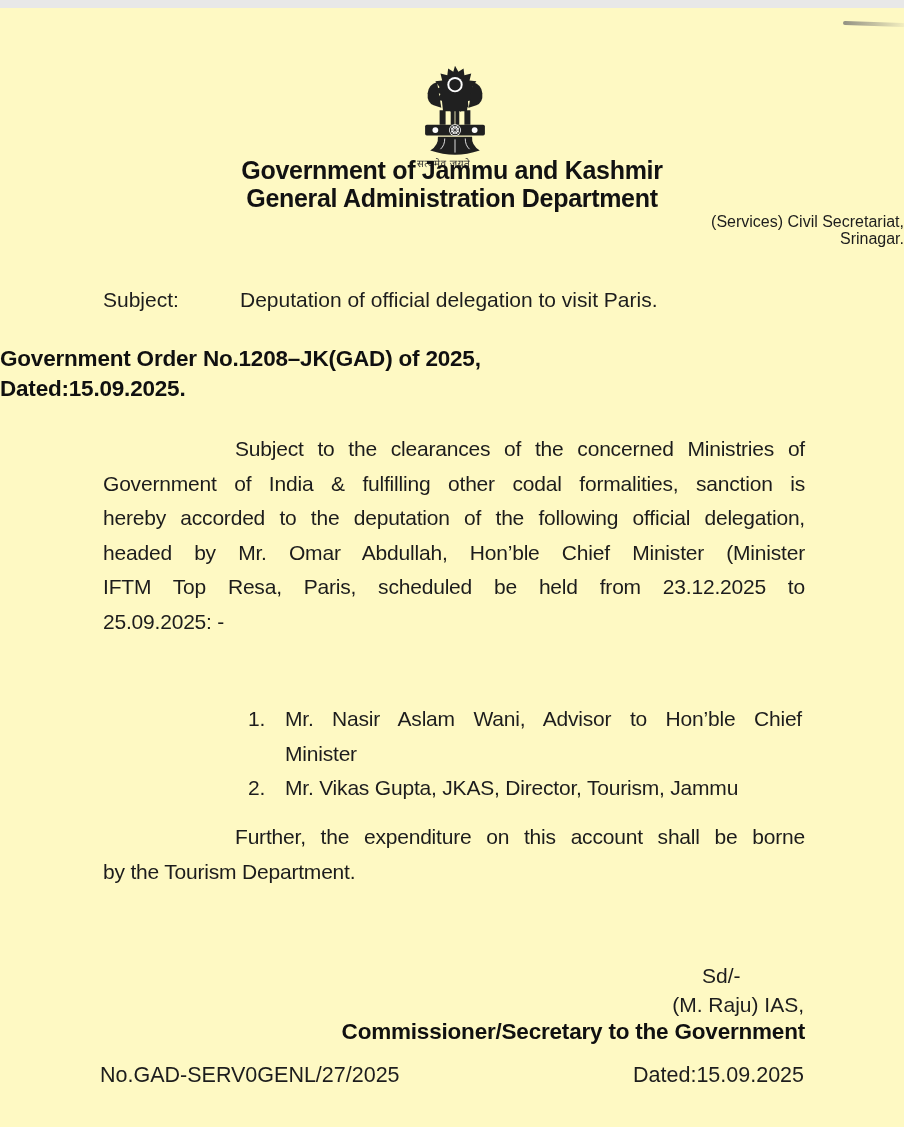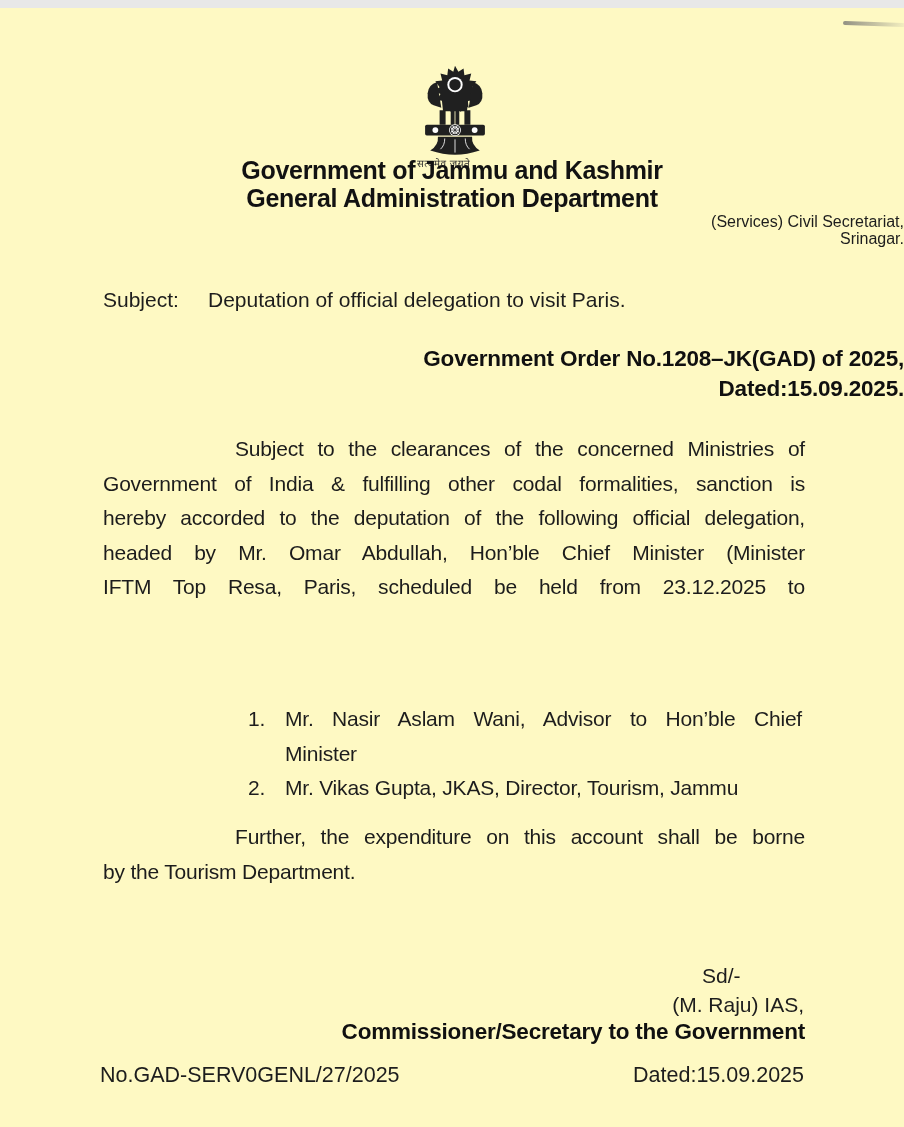--- a/index.html
+++ b/index.html
@@ -26,24 +26,24 @@
   .org-line{
     position:absolute;left:0;width:904px;text-align:center;
     font-weight:bold;font-size:25px;color:#121212;letter-spacing:-.3px;
   }
   .office-line{
     position:absolute;left:0;width:904px;text-align:right;
     font-size:16px;color:#1d1d1d;
   }
   
   .subject-label{position:absolute;left:103px;top:280px;font-size:21px;text-align:right;}
-  .subject-text{position:absolute;left:208px;top:280px;font-size:21px;}
+  .subject-text{position:absolute;left:240px;top:280px;font-size:21px;}
   
   .order-heading{
-    position:absolute;left:0;top:336px;width:904px;text-align:right;
+    position:absolute;left:0;top:336px;width:904px;text-align:left;
     font-weight:bold;font-size:22.5px;color:#101010;line-height:30px;letter-spacing:-.2px;
   }
   
   .body-par{
     position:absolute;left:103px;width:702px;
     font-size:21px;line-height:34.5px;letter-spacing:-.2px;color:#1c1c1c;
   }
   .jline{text-align:justify;text-align-last:justify;}
   .indent{padding-left:132px;box-sizing:border-box;}
   .para1{top:424px;}
@@ -111,20 +111,21 @@
     <div>Government Order No.1208–JK(GAD) of 2025,</div>
     <div>Dated:15.09.2025.</div>
   </div>
 
   <div class="body-par para1">
     <div class="jline indent">Subject to the clearances of the concerned Ministries of</div>
     <div class="jline">Government of India &amp; fulfilling other codal formalities, sanction is</div>
     <div class="jline">hereby accorded to the deputation of the following official delegation,</div>
     <div class="jline">headed by Mr. Omar Abdullah, Hon’ble Chief Minister (Minister</div>
     <div class="jline">IFTM Top Resa, Paris, scheduled be held from 23.12.2025 to</div>
+    <div>25.09.2025: -</div>
   </div>
 
   <div class="delegates">
     <div class="ditem">
       <span class="dnum">1.</span>
       <div class="dtext jline">Mr. Nasir Aslam Wani, Advisor to Hon’ble Chief</div>
       <div class="dtext">Minister</div>
     </div>
     <div class="ditem">
       <span class="dnum">2.</span>

